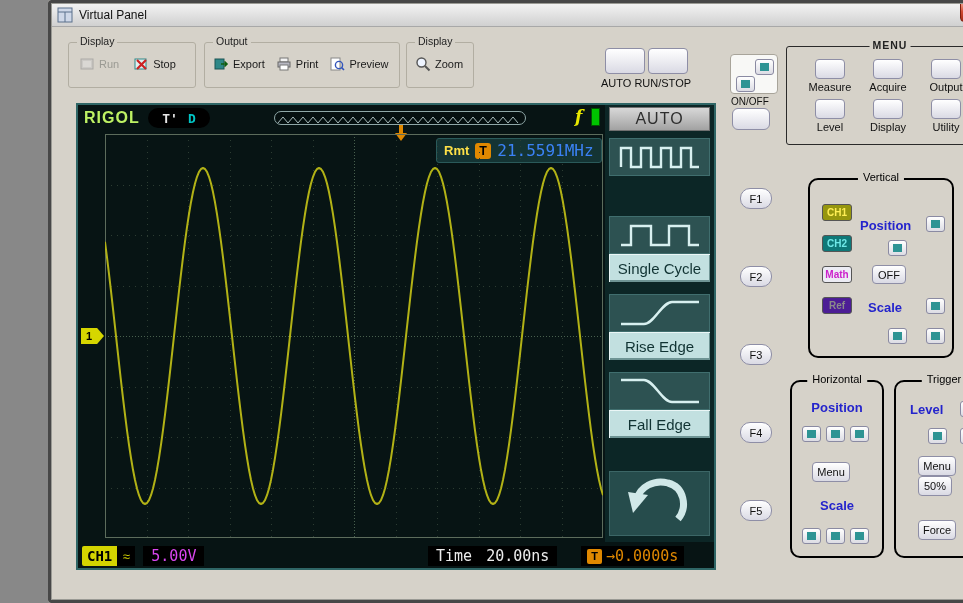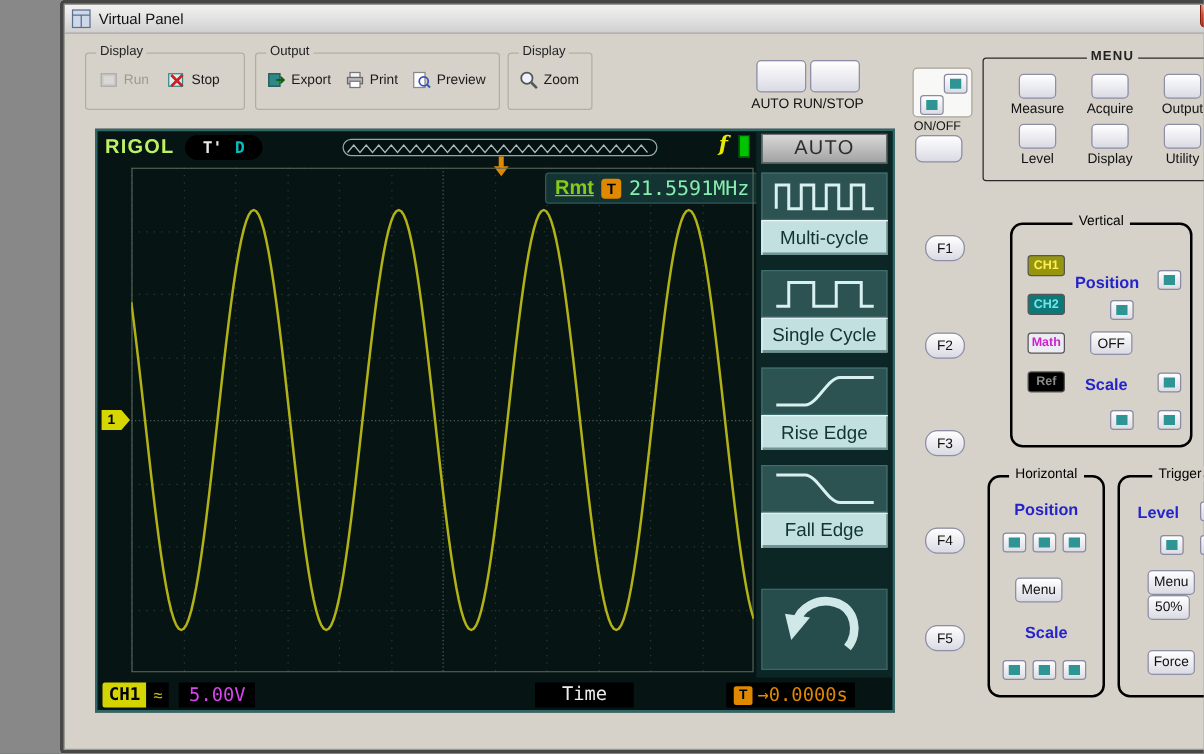--- a/index.html
+++ b/index.html
@@ -52,54 +52,54 @@
   .menu-cell{position:absolute;width:58px;display:flex;flex-direction:column;align-items:center;}
   .menu-cell .panel-btn{position:relative;width:30px;height:20px;}
   .menu-cap{font-size:11px;color:#111;margin-top:2px;}
   
   .blue-label{position:absolute;color:#2424cc;font-weight:bold;font-size:13px;white-space:nowrap;}
   .ch-btn{position:absolute;width:30px;height:17px;border:1px solid #555;border-radius:3px;
           font-size:10px;font-weight:bold;display:flex;align-items:center;justify-content:center;}
   .ch1{background:#96960e;color:#ffee55;}
   .ch2{background:#0e7878;color:#6fe8e8;}
   .math{background:#ececf4;color:#cc22cc;}
-  .ref{background:#000000;color:#8a8a8a;}
+  .ref{background:#4c1d95;color:#8a8a8a;}
   
   .screen{position:absolute;background:#071414;border:2px solid #2f6666;overflow:hidden;}
   .brand{position:absolute;left:6px;top:4px;font-size:16px;font-weight:bold;letter-spacing:1px;color:#bef264;}
   .statusbox{position:absolute;left:70px;top:3px;width:62px;height:20px;background:#000;border-radius:10px;
              display:flex;align-items:center;justify-content:center;gap:10px;
              font-family:"DejaVu Sans Mono",monospace;font-size:13px;font-weight:bold;}
   .statusbox .t{color:#e8e8e8;} .statusbox .d{color:#00c4c4;}
   .indicator{position:absolute;left:196px;top:6px;width:252px;height:14px;background:#051010;
              border:1px solid #8fa8a8;border-radius:7px;overflow:hidden;}
   .trigmark{position:absolute;left:316px;top:20px;}
   .fsym{position:absolute;left:497px;top:1px;font-family:"DejaVu Serif",serif;font-style:italic;
         font-weight:bold;font-size:17px;color:#e8e800;}
   .greenblock{position:absolute;left:513px;top:3px;width:9px;height:18px;background:#00c400;border:1px solid #005500;}
   .freqbox{position:absolute;left:358px;top:33px;height:25px;background:#143434;border:1px solid #2a5a5a;
            border-radius:3px;display:flex;align-items:center;gap:6px;padding:0 7px;}
-  .rmt{color:#84cc16;font-weight:bold;font-size:16px;text-decoration:underline;}
+  .rmt{color:#fde047;font-weight:bold;font-size:13px;}
   .t-icon{width:16px;height:16px;background:#e08800;border-radius:3px;color:#000;font-weight:bold;
           font-size:12px;display:flex;align-items:center;justify-content:center;}
-  .freqval{font-family:"DejaVu Sans Mono",monospace;font-size:16px;color:#86efac;}
+  .freqval{font-family:"DejaVu Sans Mono",monospace;font-size:16px;color:#3b82f6;}
   .gridwrap{position:absolute;left:27px;top:29px;width:498px;height:404px;}
   .chmark{position:absolute;left:3px;top:223px;width:23px;height:16px;background:#d6d600;color:#000;
           font-size:11px;font-weight:bold;line-height:16px;padding-left:5px;
           clip-path:polygon(0 0,70% 0,100% 50%,70% 100%,0 100%);}
   .chcluster{position:absolute;left:4px;top:441px;height:20px;display:flex;align-items:center;}
   .badge{background:#d4d400;color:#000;font-family:"DejaVu Sans Mono",monospace;font-weight:bold;
          font-size:14px;padding:0 5px;height:20px;display:flex;align-items:center;border-radius:2px 0 0 2px;}
   .coupchip{background:#000;color:#d4d400;width:18px;height:20px;display:flex;align-items:center;
             justify-content:center;font-size:13px;}
   .voltschip{background:#000;color:#d946ef;font-family:"DejaVu Sans Mono",monospace;font-size:15px;
              height:20px;display:flex;align-items:center;padding:0 8px;margin-left:8px;}
   .timechip{position:absolute;left:350px;top:441px;height:20px;background:#000;color:#ececec;
             font-family:"DejaVu Sans Mono",monospace;font-size:15px;display:flex;align-items:center;
-            gap:14px;padding:0 8px;flex-direction:column;}
+            gap:14px;padding:0 8px;}
   .offsetchip{position:absolute;left:503px;top:441px;height:20px;background:#000;display:flex;
             align-items:center;gap:4px;padding:0 6px;}
   .offsetchip .t-icon{width:15px;height:15px;font-size:11px;border-radius:2px;}
   .offsetval{color:#e08800;font-family:"DejaVu Sans Mono",monospace;font-size:15px;}
   
   .softcol{position:absolute;left:527px;top:0;width:109px;height:437px;background:#0c2626;}
   .softtitle{position:absolute;left:4px;top:2px;width:101px;height:24px;
              background:linear-gradient(#d8d8d8,#a2a2a2);border:1px solid #707070;
              display:flex;align-items:center;justify-content:center;font-size:16px;color:#2e2e2e;letter-spacing:1px;}
   .soft-item{position:absolute;left:4px;width:101px;}
@@ -334,21 +334,20 @@
 
     <div class="softcol">
       <div class="softtitle">AUTO</div>
 
       <div class="soft-item" style="top:33px">
         <div class="soft-icon-tile">
           <svg width="84" height="32">
               <polyline points="3,26 3,7 13,7 13,26 23,26 23,7 33,7 33,26 43,26 43,7 53,7 53,26 63,26 63,7 73,7 73,26 81,26" fill="none" stroke="#d8f0f0" stroke-width="2.4"></polyline>
             </svg>
         </div>
-        <div class="soft-label-tile">Multi-cycle</div>
       </div>
 
       <div class="soft-item" style="top:111px">
         <div class="soft-icon-tile">
           <svg width="84" height="32">
               <polyline points="3,26 13,26 13,7 33,7 33,26 51,26 51,7 71,7 71,26 81,26" fill="none" stroke="#d8f0f0" stroke-width="2.4"></polyline>
             </svg>
         </div>
         <div class="soft-label-tile">Single Cycle</div>
       </div>

